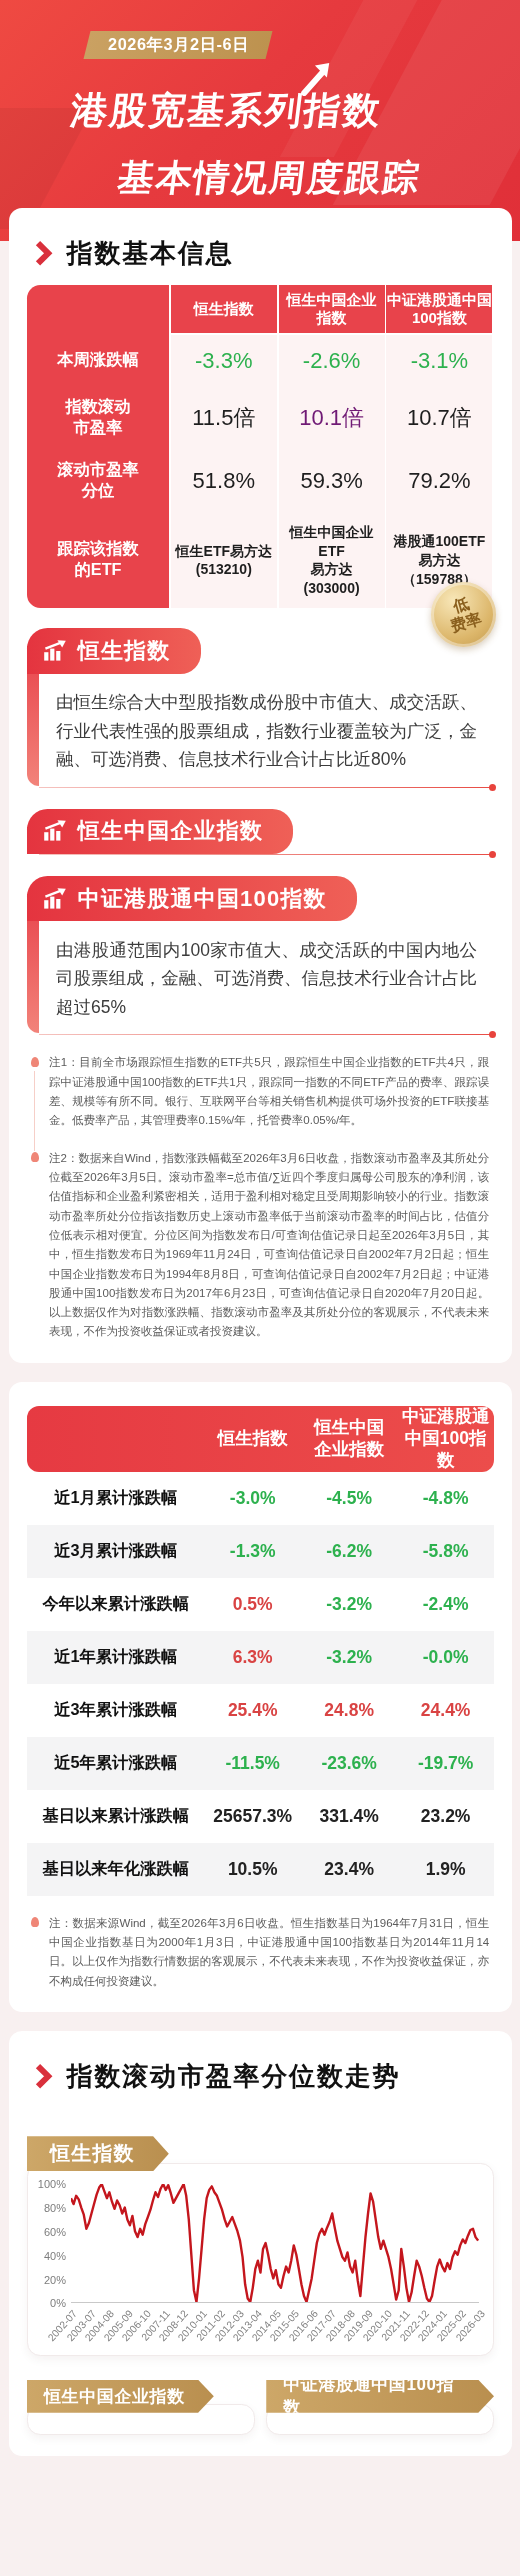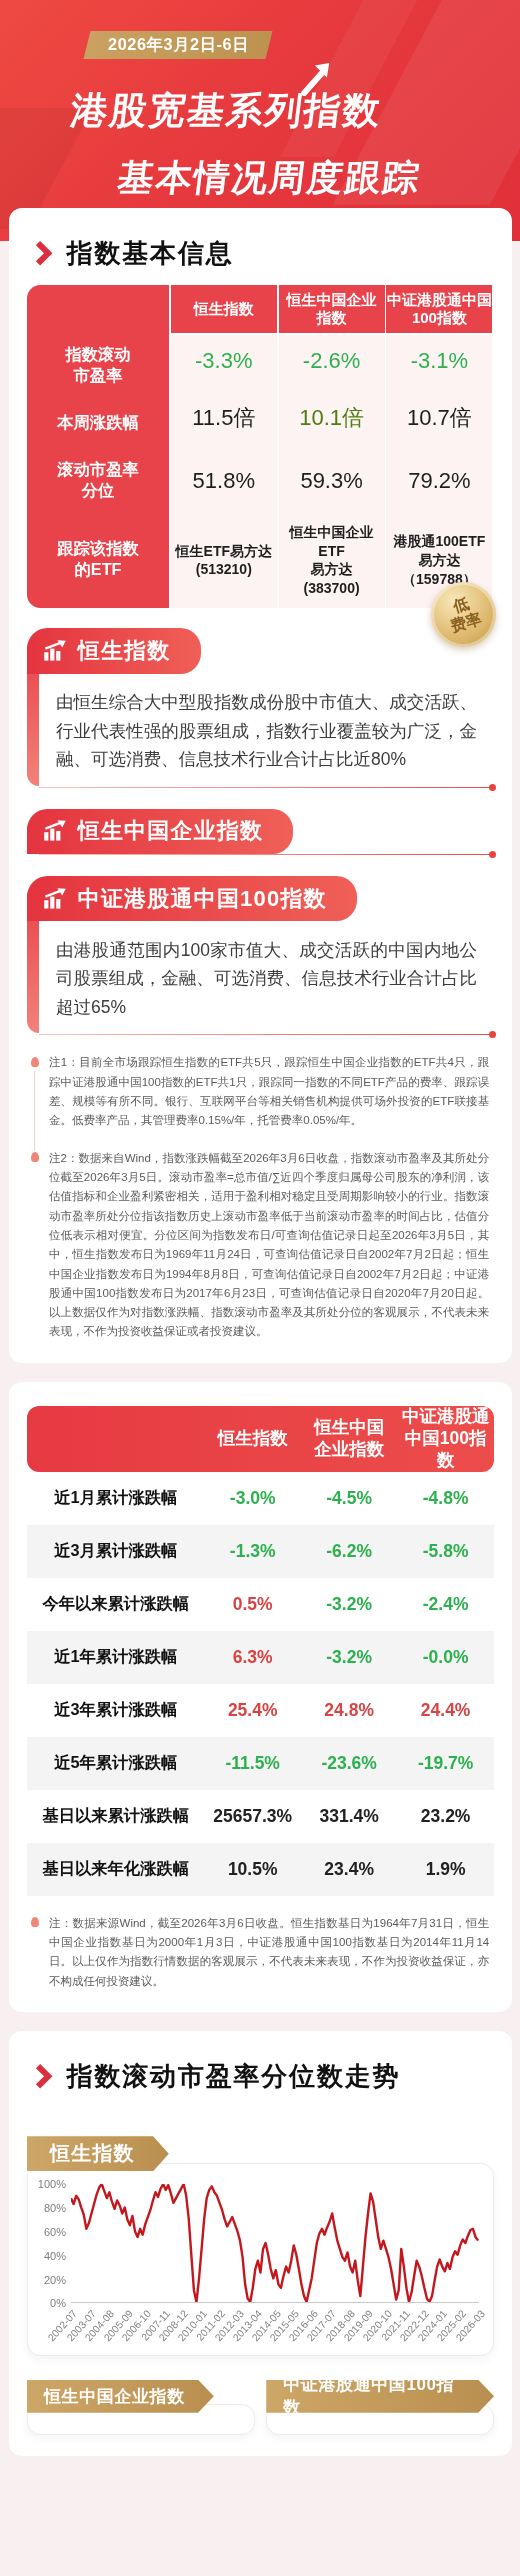--- a/index.html
+++ b/index.html
@@ -141,48 +141,48 @@
   <div class="sec-head">
     <svg class="chev" width="18" height="26.5" viewBox="0 0 30 44">
       <path d="M5 5 L22 22 L5 39" stroke="#d9303c" stroke-width="10" fill="none"></path>
     </svg>
     <div class="sec-title">指数基本信息</div>
   </div>
 
   <div class="t1">
     <div class="col labels">
       <div class="corner"></div>
+      <div class="rlabel rh1">本周涨跌幅</div>
       <div class="rlabel rh2">指数滚动
 市盈率</div>
-      <div class="rlabel rh1">本周涨跌幅</div>
       <div class="rlabel rh3">滚动市盈率
 分位</div>
       <div class="rlabel rh4">跟踪该指数
 的ETF</div>
     </div>
     <div class="col">
       <div class="h">恒生指数</div>
       <div class="vals">
         <div class="v rh1" style="color: rgb(45, 177, 78);">-3.3%</div>
         <div class="v rh2" style="color: rgb(30, 30, 30);">11.5倍</div>
         <div class="v rh3" style="color: rgb(30, 30, 30);">51.8%</div>
         <div class="v small rh4">恒生ETF易方达
 (513210)</div>
       </div>
     </div>
     <div class="col">
       <div class="h">恒生中国企业
 指数</div>
       <div class="vals">
         <div class="v rh1" style="color: rgb(45, 177, 78);">-2.6%</div>
-        <div class="v rh2" style="color: #4d7c0f;">10.1倍</div>
+        <div class="v rh2" style="color: #701a75;">10.1倍</div>
         <div class="v rh3" style="color: rgb(30, 30, 30);">59.3%</div>
         <div class="v small rh4">恒生中国企业ETF
 易方达
-(383700)</div>
+(303000)</div>
       </div>
     </div>
     <div class="col">
       <div class="h">中证港股通中国
 100指数</div>
       <div class="vals">
         <div class="v rh1" style="color: rgb(45, 177, 78);">-3.1%</div>
         <div class="v rh2" style="color: rgb(30, 30, 30);">10.7倍</div>
         <div class="v rh3" style="color: rgb(30, 30, 30);">79.2%</div>
         <div class="v small rh4">港股通100ETF

